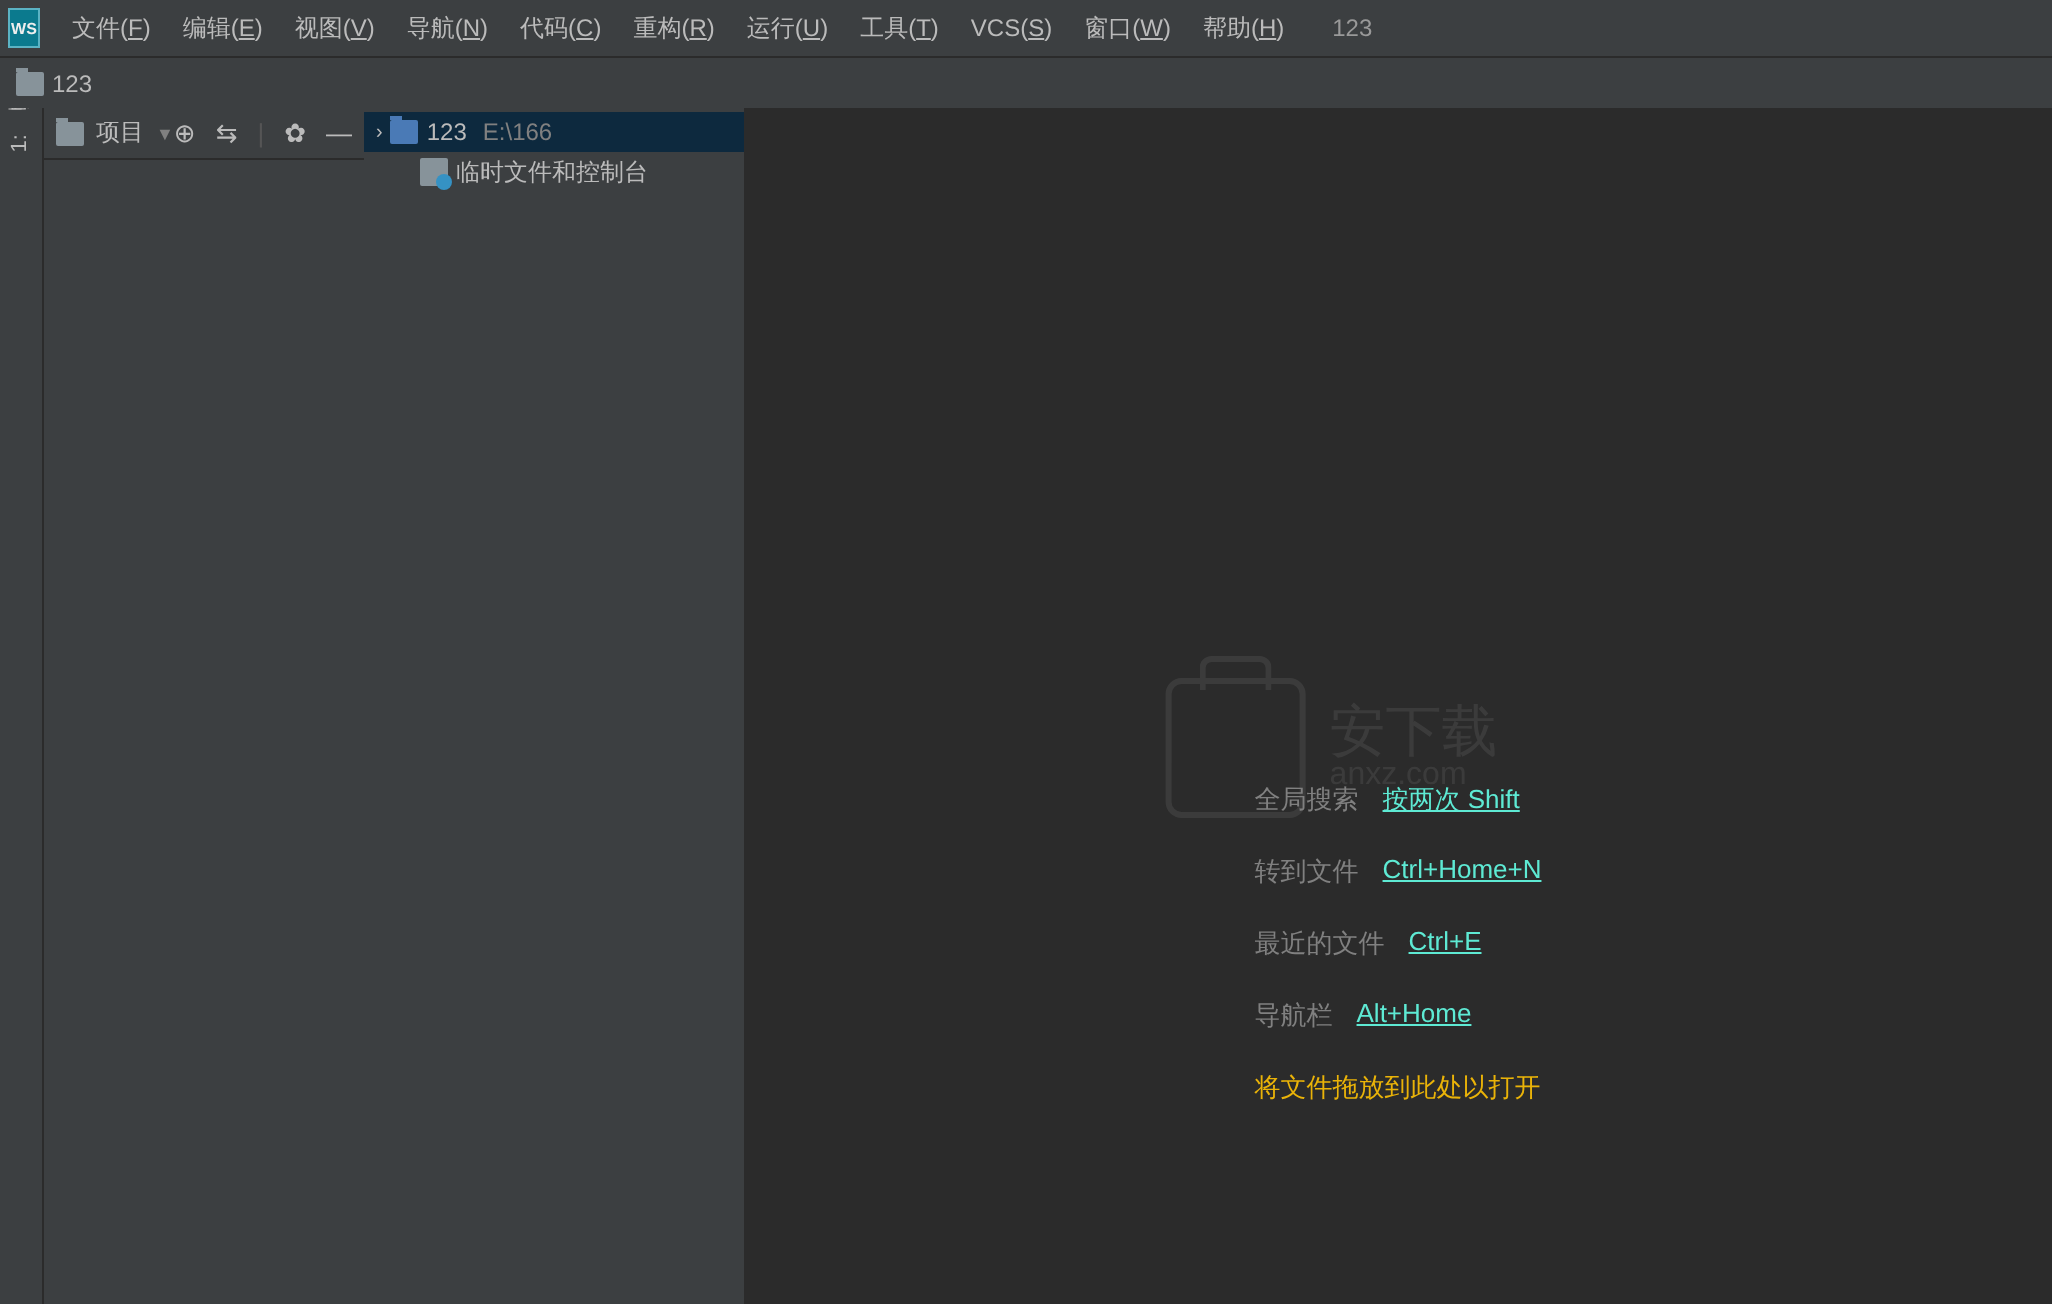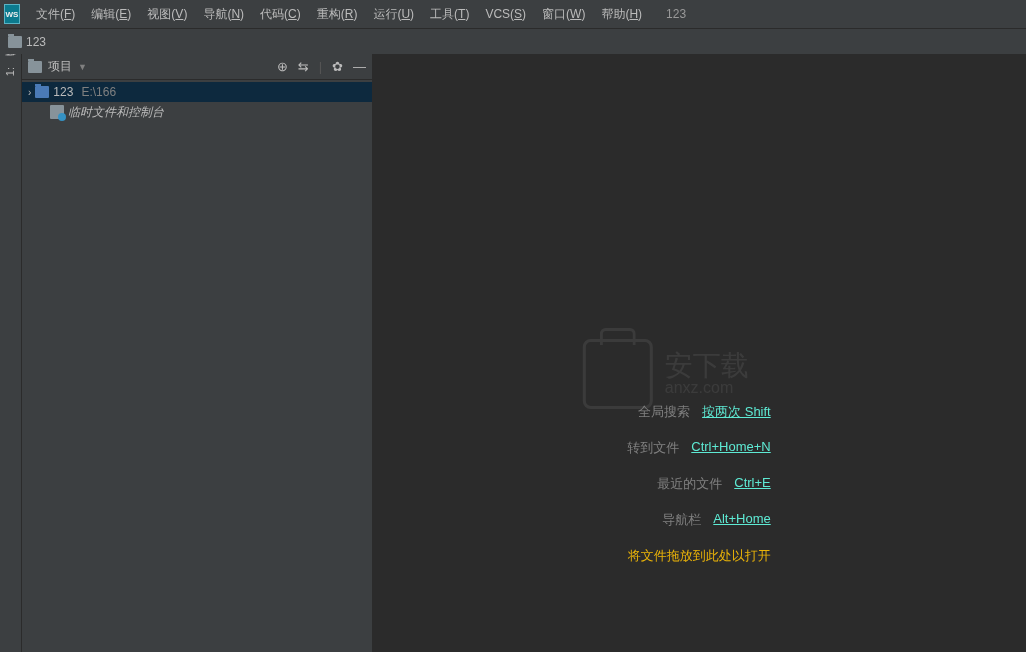--- a/index.html
+++ b/index.html
@@ -100,21 +100,21 @@
       cursor: pointer;
       color: #bbbbbb;
       font-size: 11px;
     }
     
     
     .sidebar {
       width: 350px;
       background: #3c3f41;
       display: flex;
-      flex-direction: column;
+      flex-direction: row;
     }
     .sidebar-header {
       height: 26px;
       background: #3c3f41;
       border-bottom: 1px solid #2b2b2b;
       display: flex;
       align-items: center;
       padding: 0 6px;
       justify-content: space-between;
     }
@@ -140,21 +140,21 @@
     }
     .tree-row {
       height: 20px;
       display: flex;
       align-items: center;
       padding: 0 6px;
       gap: 4px;
       cursor: pointer;
     }
     .tree-row.selected { background: #0d293e; }
-    .tree-row.indent1 { padding-left: 28px; font-style: italic; }
+    .tree-row.indent1 { padding-left: 28px; }
     .tree-arrow {
       color: #bbbbbb;
       font-size: 10px;
     }
     .tree-label { color: #bbbbbb; }
     .tree-path { color: #808080; margin-left: 4px; }
     .folder-icon-blue {
       width: 14px; height: 12px;
       background: #4a7ab6;
       border-radius: 1px;
@@ -232,27 +232,27 @@
     .watermark-text {
       font-size: 28px;
       color: #999;
       font-weight: 300;
       line-height: 1;
     }
     .watermark-text .sub { font-size: 16px; display: block; }
     
     .shortcuts-list {
       position: absolute;
-      top: 349px;
+      top: 337px;
       left: 50%;
       transform: translateX(-50%);
       display: flex;
       flex-direction: column;
       gap: 18px;
-      align-items: flex-end;
+      align-items: flex-start;
     }
     .shortcut-row {
       display: flex;
       gap: 12px;
       font-size: 13px;
     }
     .shortcut-label { color: #808080; }
     .shortcut-key { color: #5eead4; text-decoration: underline; }
     .drop-hint {
       color: #eab308;

